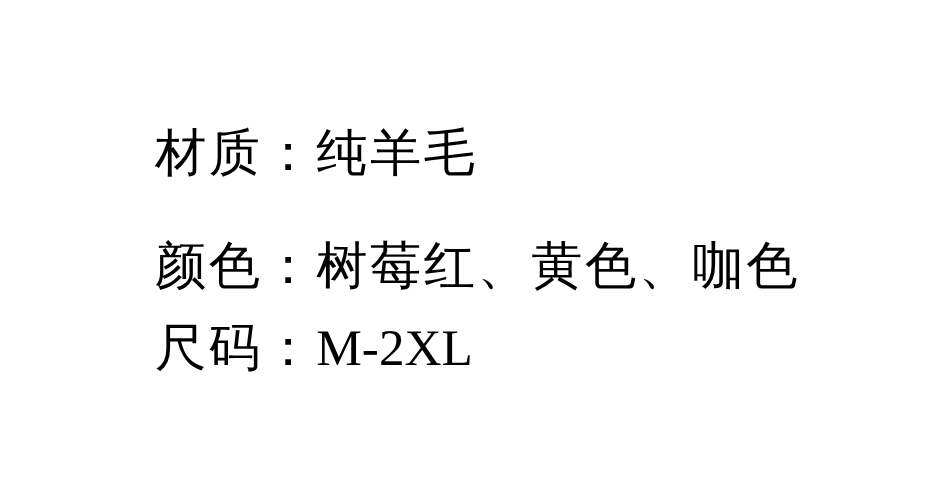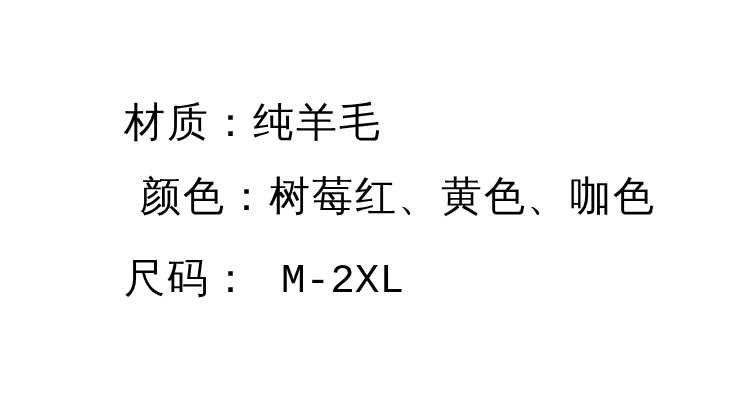--- a/index.html
+++ b/index.html
@@ -8,23 +8,23 @@
       position: relative;
       font-family: "DejaVu Serif", "Liberation Serif", serif;
       color: #000000;
     }
     .line {
       position: absolute; left: 124px;
       font-size: 41px; line-height: 40px; white-space: pre;
       letter-spacing: 2px;
     }
     .l1 { top: 102px; }
-    .l2 { top: 176px; margin-left: 16px; }
+    .l2 { top: 192px; }
     .l3 { top: 258px; }
-    .val-mono { font-family: Liberation Mono, monospace; letter-spacing: 0; margin-left: 28px; }
+    .val-mono { font-family: Liberation Serif, serif; letter-spacing: 0; }
   </style>
 </head>
 <body>
 
 <div>
   <div class="line l1"><span>材质：</span><span>纯羊毛</span></div>
   <div class="line l2"><span>颜色：</span><span>树莓红、黄色、咖色</span></div>
   <div class="line l3"><span>尺码：</span><span class="val-mono">M-2XL</span></div>
 </div>
 

